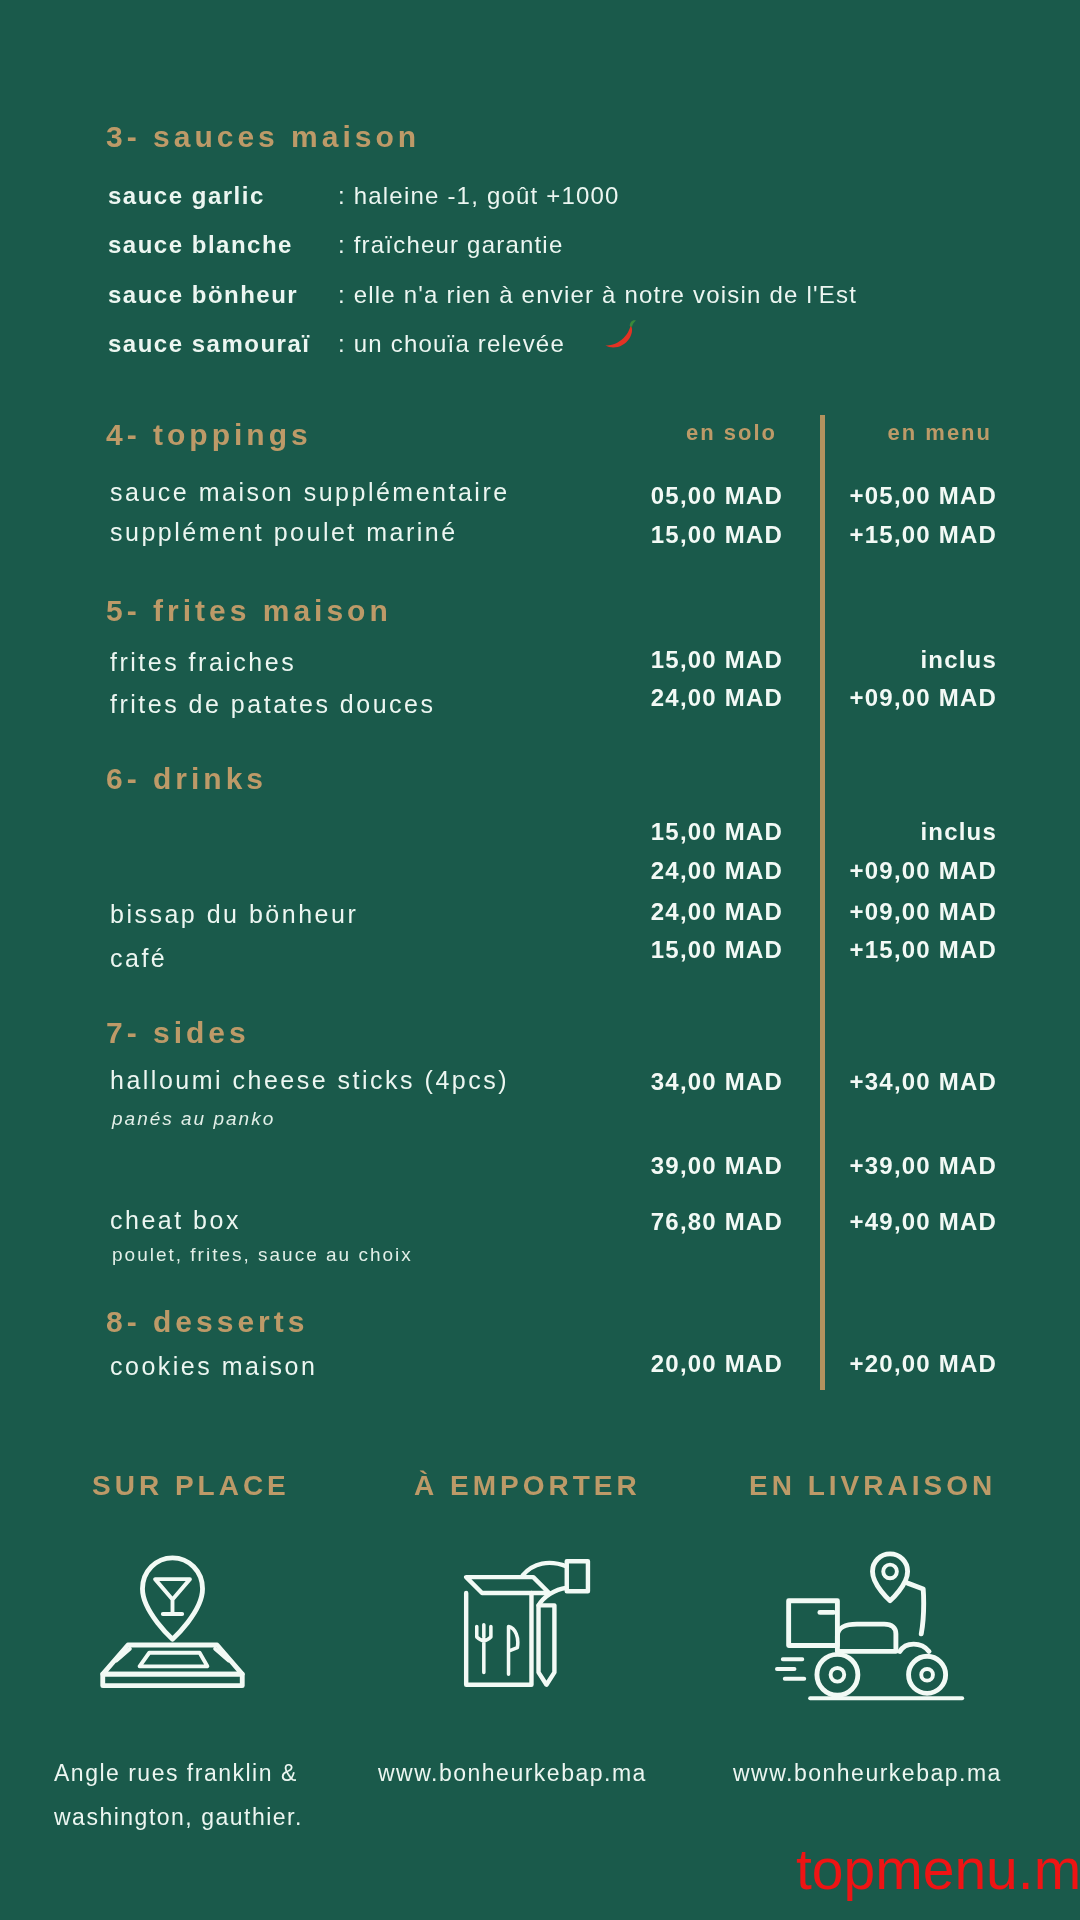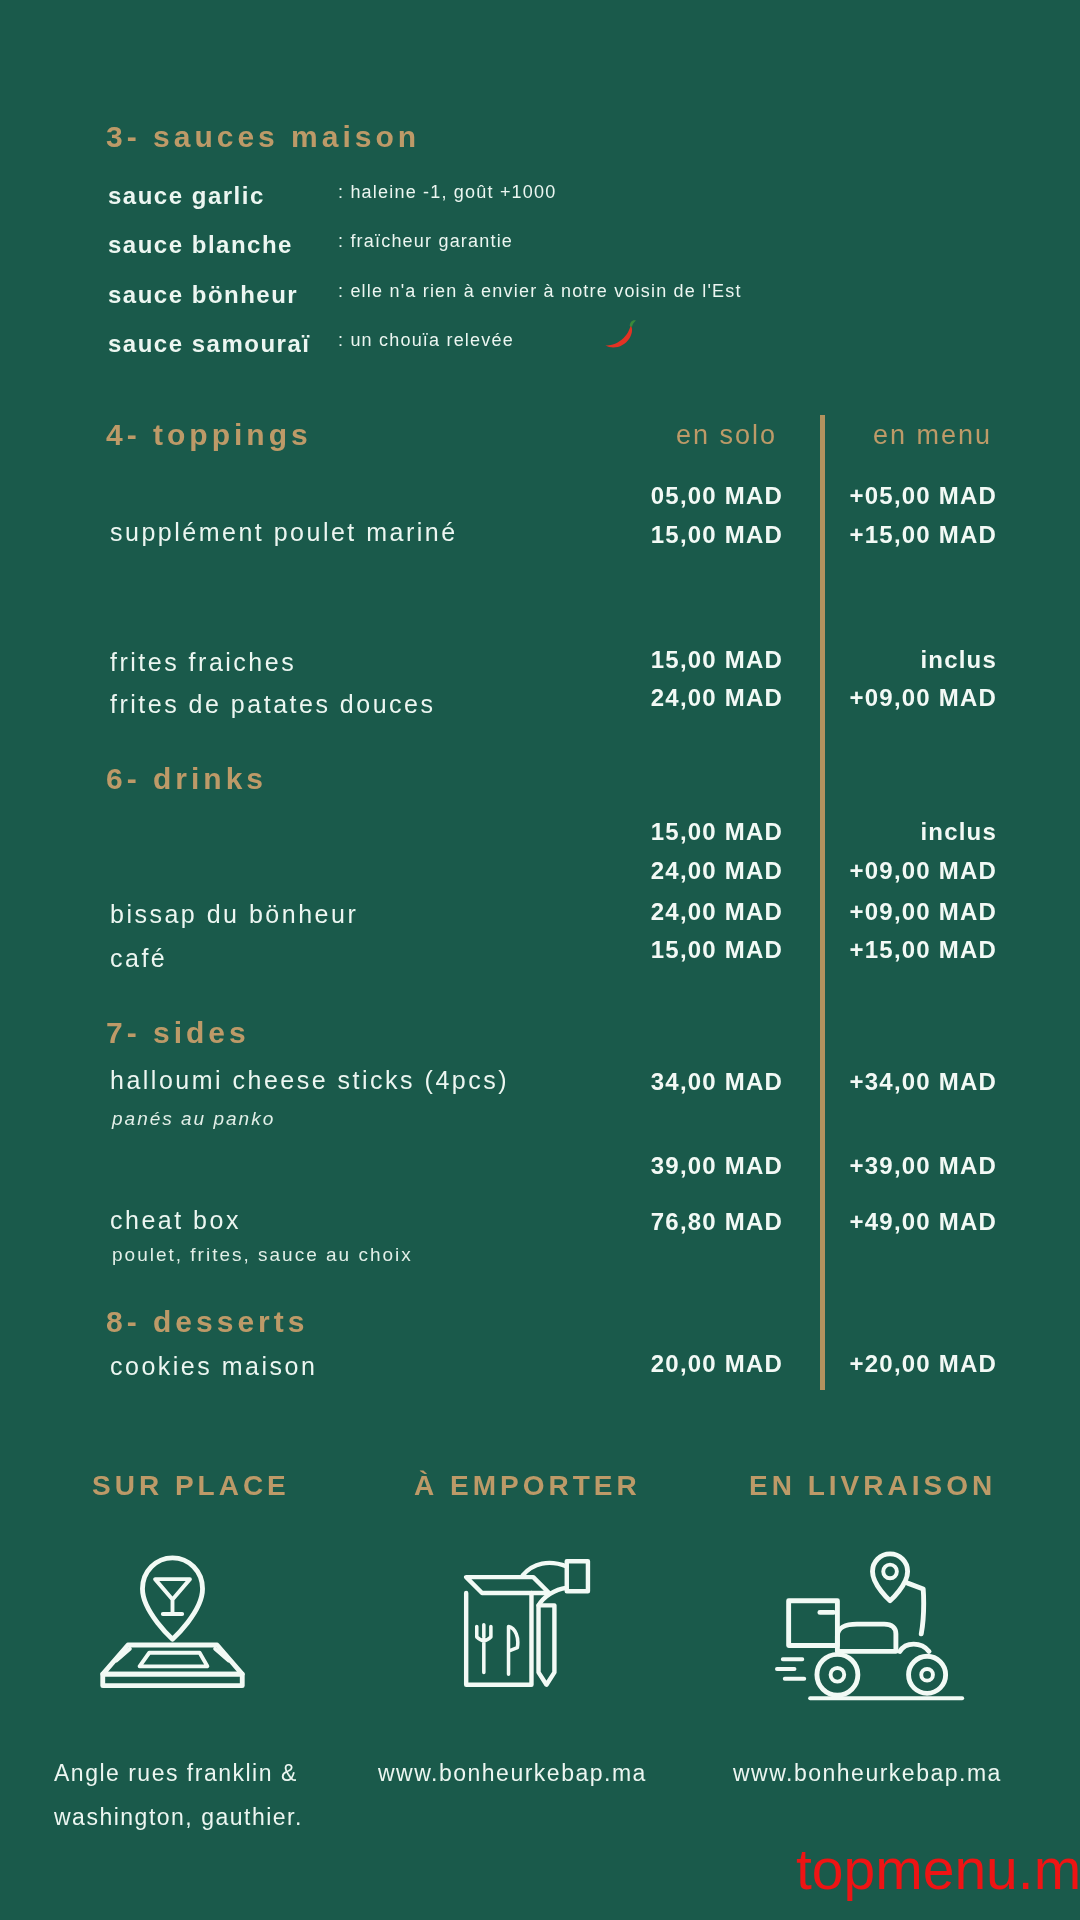--- a/index.html
+++ b/index.html
@@ -7,28 +7,28 @@
   }
   html,body{margin:0;padding:0;background:#0e3c32;}
   .canvas{
     position:relative;width:1080px;height:1920px;margin:0 auto;overflow:hidden;
     background:var(--bg);
     font-family:"Liberation Sans","DejaVu Sans",sans-serif;
     color:var(--ink);
   }
   .h{position:absolute;left:106px;color:var(--gold);font-weight:bold;font-size:30px;letter-spacing:4px;}
   .sauce-name{position:absolute;left:108px;font-weight:bold;font-size:24px;letter-spacing:1.5px;}
-  .sauce-desc{position:absolute;left:338px;font-size:18px;letter-spacing:1.2px;white-space:nowrap;}
+  .sauce-desc{position:absolute;left:338px;font-size:24px;letter-spacing:1.2px;white-space:nowrap;}
   .item{position:absolute;left:110px;font-size:25px;letter-spacing:2.5px;white-space:nowrap;}
   .sub{position:absolute;left:112px;font-size:19px;letter-spacing:2px;color:#e2efe8;}
   .sub.it{font-style:italic;}
   .price{position:absolute;font-weight:bold;font-size:24px;letter-spacing:1.2px;text-align:right;color:#f2f9f5;white-space:nowrap;}
   .p-solo{right:297px;}
   .p-menu{right:83px;}
-  .colhead{position:absolute;color:var(--gold);font-weight:normal;font-size:27px;letter-spacing:2px;white-space:nowrap;}
+  .colhead{position:absolute;color:var(--gold);font-weight:bold;font-size:22px;letter-spacing:2px;white-space:nowrap;}
   .divider{position:absolute;left:820px;top:415px;width:5px;height:975px;background:var(--div);}
   .svc{position:absolute;color:var(--gold);font-weight:bold;font-size:28px;letter-spacing:4px;white-space:nowrap;}
   .addr{position:absolute;font-size:23px;letter-spacing:1.5px;white-space:nowrap;margin-top:12px;}
   .wm{position:absolute;left:796px;top:1836px;font-size:57px;color:var(--red);letter-spacing:0;white-space:nowrap;}
   .icon{position:absolute;}
   .icon svg{display:block;}
   .line{stroke:#f2faf5;stroke-width:5;fill:none;stroke-linecap:round;stroke-linejoin:round;}
   .line-thin{stroke:#f2faf5;stroke-width:4;fill:none;stroke-linecap:round;stroke-linejoin:round;}
 </style>
 </head>
@@ -54,26 +54,28 @@
       <path d="M5,28 C13,32 23,29 28,21 C31,16 31,11 29,9 C28,13 26,18 20.5,22.5 C15,27 9,28 5,28 Z" fill="#e33224"></path>
       <path d="M28.2,9.5 C28.2,5.5 31,3.2 34,4.2 C32,6 31,7.5 30.2,10.5 Z" fill="#3a8a3a"></path>
     </svg>
   </span>
 
   <div class="colhead" style="top:420px;right:303px">en solo</div>
   <div class="colhead" style="top:420px;right:88px">en menu</div>
   <div class="divider"></div>
 
   <div class="h" style="top:418px">4- toppings</div>
+  <span class="item" style="top:478px">sauce maison supplémentaire</span>
   <span class="price p-solo" style="top:482px">05,00 MAD</span>
   <span class="price p-menu" style="top:482px">+05,00 MAD</span>
   <span class="item" style="top:518px">supplément poulet mariné</span>
   <span class="price p-solo" style="top:521px">15,00 MAD</span>
   <span class="price p-menu" style="top:521px">+15,00 MAD</span>
 
+  <div class="h" style="top:594px">5- frites maison</div>
   <span class="item" style="top:648px">frites fraiches</span>
   <span class="price p-solo" style="top:646px">15,00 MAD</span>
   <span class="price p-menu" style="top:646px">inclus</span>
   <span class="item" style="top:690px">frites de patates douces</span>
   <span class="price p-solo" style="top:684px">24,00 MAD</span>
   <span class="price p-menu" style="top:684px">+09,00 MAD</span>
 
   <div class="h" style="top:762px">6- drinks</div>
   <span class="price p-solo" style="top:818px">15,00 MAD</span>
   <span class="price p-menu" style="top:818px">inclus</span>

